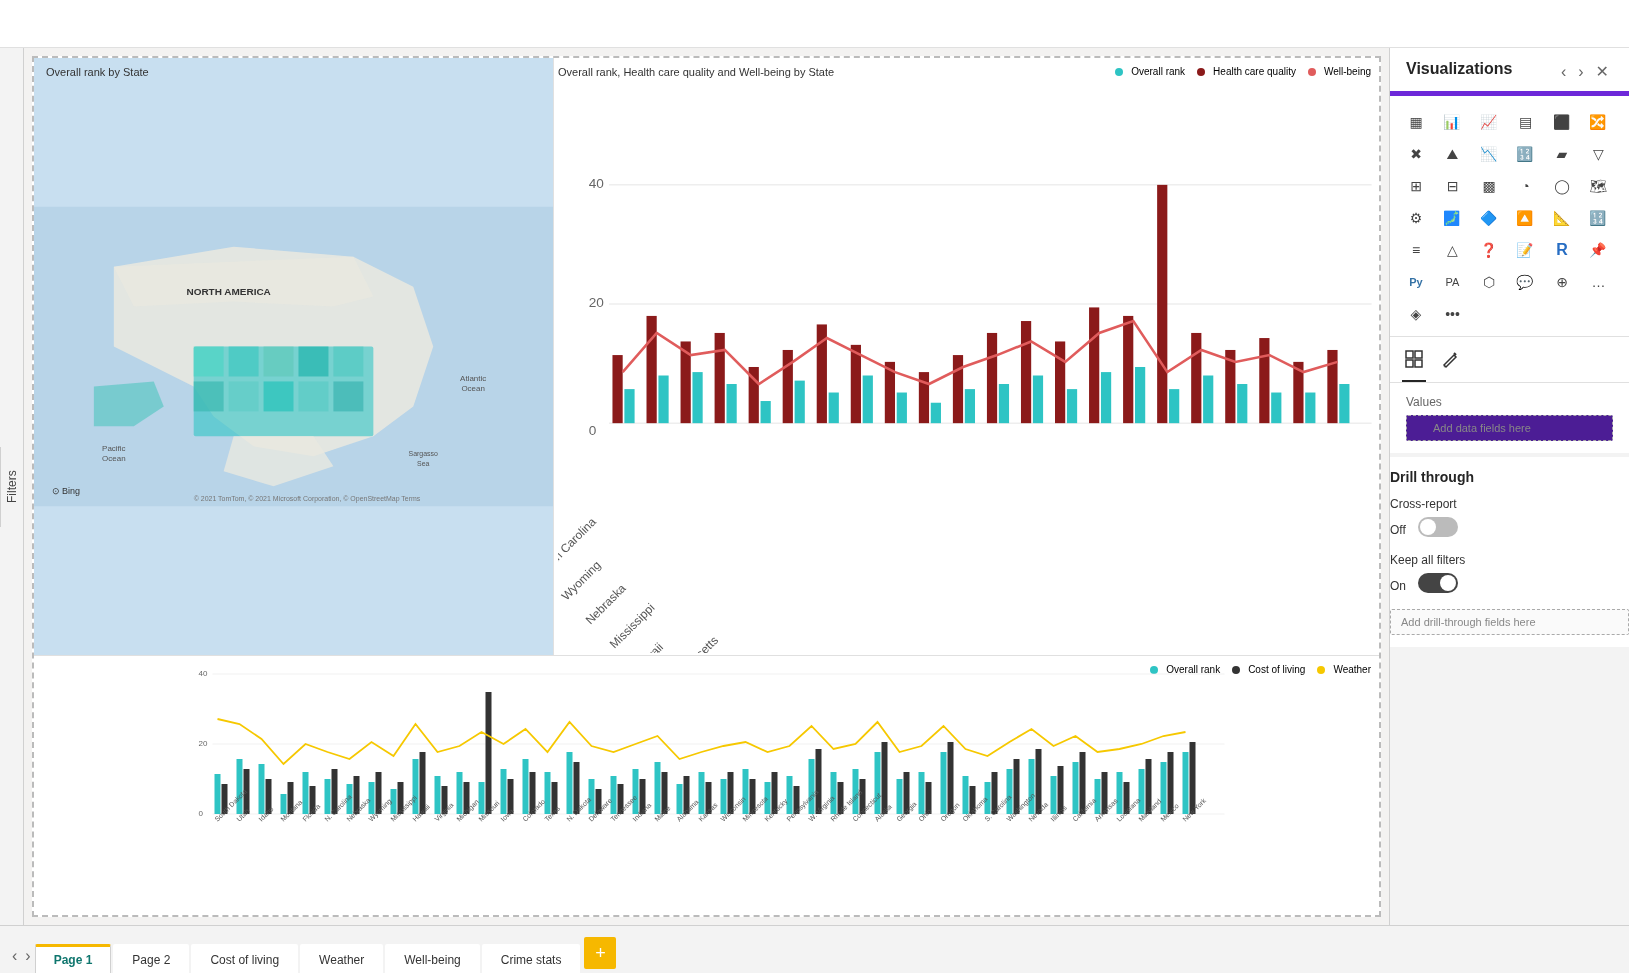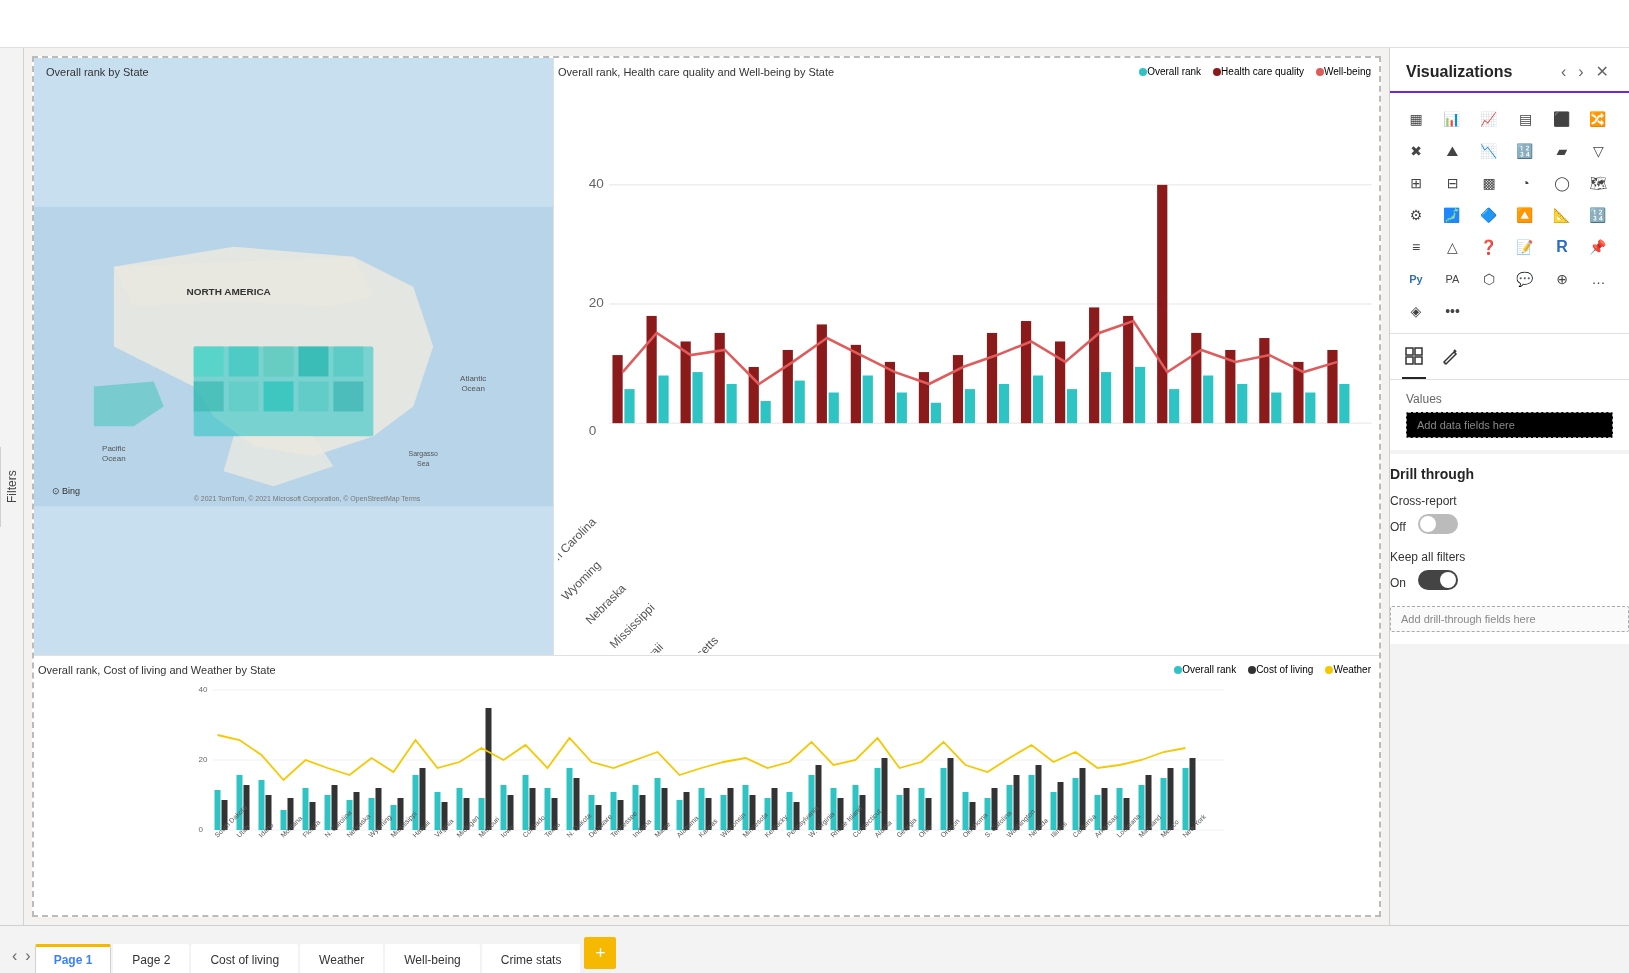--- a/index.html
+++ b/index.html
@@ -31,47 +31,47 @@
     
     .bar-chart-visual { flex: 1; position: relative; overflow: hidden; padding: 8px 4px 4px 4px; }
     .chart-title { font-size: 11px; color: #333; margin-bottom: 20px; }
 
     
     .bottom-visual { border-top: 1px solid #e0e0e0; height: 260px; position: relative; padding: 8px 4px 4px 4px; overflow: hidden; }
     .bottom-title { font-size: 11px; color: #333; margin-bottom: 4px; }
 
     
     .legend { display: flex; gap: 12px; position: absolute; right: 8px; top: 8px; font-size: 10px; }
-    .legend-item { display: flex; align-items: center; gap: 0; }
+    .legend-item { display: flex; align-items: center; gap: 8px; }
     .legend-dot { width: 8px; height: 8px; border-radius: 50%; }
 
     
     .chart-area { position: relative; height: calc(100% - 30px); }
 
     
     .right-panel { width: 240px; background: #f3f3f3; border-left: 1px solid #d0d0d0; display: flex; flex-direction: column; overflow-y: auto; }
 
-    .panel-header { display: flex; align-items: center; justify-content: space-between; padding: 12px 16px 8px 16px; background: #fff; border-bottom: 2px solid #6d28d9; }
+    .panel-header { display: flex; justify-content: space-between; padding: 12px 16px 8px 16px; background: #fff; border-bottom: 5px solid #6d28d9; }
     .panel-title { font-size: 16px; font-weight: 600; color: #252525; }
     .panel-nav { display: flex; gap: 4px; }
     .panel-nav-btn { background: none; border: none; cursor: pointer; font-size: 16px; color: #666; padding: 2px 4px; }
 
     
     .viz-icons-grid { display: grid; grid-template-columns: repeat(6, 1fr); gap: 4px; padding: 12px 12px 8px 12px; background: #fff; border-bottom: 1px solid #e0e0e0; }
     .viz-icon { width: 28px; height: 28px; display: flex; align-items: center; justify-content: center; cursor: pointer; border-radius: 2px; font-size: 14px; color: #444; }
 
     
     .viz-tabs { display: flex; padding: 8px 12px 0 12px; gap: 12px; background: #fff; border-bottom: 1px solid #e0e0e0; }
     .viz-tab { padding: 4px 2px 8px 2px; font-size: 13px; color: #666; cursor: pointer; border-bottom: 2px solid transparent; }
     .viz-tab.active { color: #252525; border-bottom: 2px solid #252525; }
 
     
     .viz-section { padding: 12px 16px; background: #fff; margin-bottom: 4px; }
     .section-label { font-size: 12px; color: #666; margin-bottom: 6px; }
-    .add-field-box { border: 1px dashed #aaa; padding: 6px 10px; font-size: 11px; color: #888; border-radius: 2px; background: #000000; }
+    .add-field-box { border: 1px dashed #aaa; padding: 6px 26px; font-size: 11px; color: #888; border-radius: 2px; background: #4c1d95; }
 
     
     .drill-section { padding: 12px 0; background: #fff; }
     .drill-title { font-size: 14px; font-weight: 600; color: #252525; margin-bottom: 12px; }
 
     .sub-label { font-size: 12px; color: #333; margin-bottom: 6px; }
 
     
     .toggle-row { display: flex; align-items: flex-end; gap: 12px; margin-bottom: 16px; }
     .toggle-label { font-size: 12px; color: #333; }
@@ -84,21 +84,21 @@
 
     .add-drill-box { border: 1px dashed #aaa; padding: 6px 10px; font-size: 11px; color: #888; border-radius: 2px; background: #fafafa; margin-top: 8px; }
 
     
     .filters-tab { position: absolute; left: 0; top: 50%; transform: translateY(-50%) rotate(180deg); writing-mode: vertical-rl; font-size: 12px; color: #444; padding: 8px 4px; background: #f3f3f3; border-right: 1px solid #d0d0d0; cursor: pointer; z-index: 10; height: 80px; display: flex; align-items: center; justify-content: center; }
 
     
     .bottom-tabs { height: 48px; background: #f3f3f3; border-top: 1px solid #d0d0d0; display: flex; align-items: flex-end; padding: 0 8px; flex-shrink: 0; }
     .tab-nav-btn { background: none; border: none; font-size: 16px; color: #666; cursor: pointer; padding: 0 4px; margin-bottom: 8px; }
     .page-tab { padding: 6px 18px; font-size: 12px; cursor: pointer; border: 1px solid transparent; border-bottom: none; background: #fff; border-top: 3px solid transparent; margin-right: 2px; border-radius: 2px 2px 0 0; color: #333; }
-    .page-tab.active { border-color: #d0d0d0; border-top-color: #f6b800; background: #fff; font-weight: 600; color: #3b82f6; }
+    .page-tab.active { border-color: #d0d0d0; border-top-color: #f6b800; background: #fff; font-weight: 600; color: #0f766e; }
     .add-page-btn { width: 32px; height: 32px; background: #f6b800; border: none; border-radius: 2px; font-size: 18px; cursor: pointer; color: #fff; margin-bottom: 4px; margin-left: 2px; display: flex; align-items: center; justify-content: center; }
 
     
     .chart-svg { width: 100%; height: 100%; }
 
     
     .scroll-bar { height: 6px; background: #e0e0e0; margin: 2px 8px; border-radius: 3px; position: relative; }
     .scroll-thumb { position: absolute; left: 20%; width: 30%; height: 100%; background: #aaa; border-radius: 3px; }
   </style>
 </head>
@@ -284,21 +284,20 @@
               </svg>
             </div>
 
             <div class="scroll-bar">
               <div class="scroll-thumb"></div>
             </div>
           </div>
         </div>
 
         <div class="bottom-visual">
-          <div class="bottom-title">Overall rank, Cost of living and Weather by State</div>
 
           <div class="legend">
             <div class="legend-item">
               <div class="legend-dot" style="background:#2ec4c4;"></div>
               <span>Overall rank</span>
             </div>
             <div class="legend-item">
               <div class="legend-dot" style="background:#333333;"></div>
               <span>Cost of living</span>
             </div>

